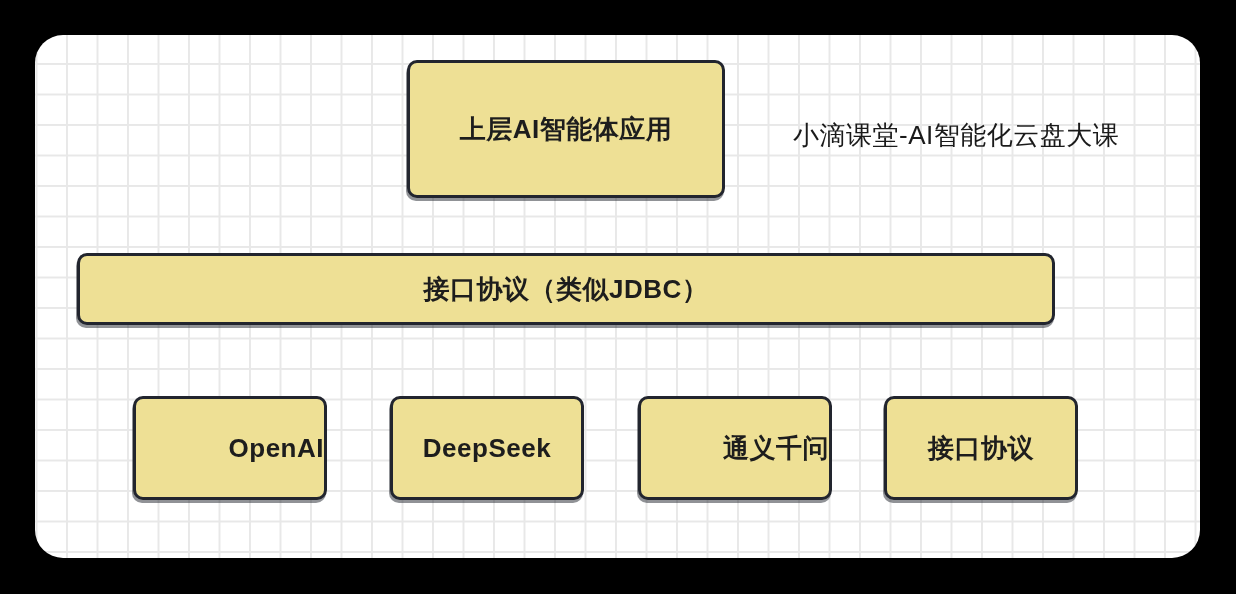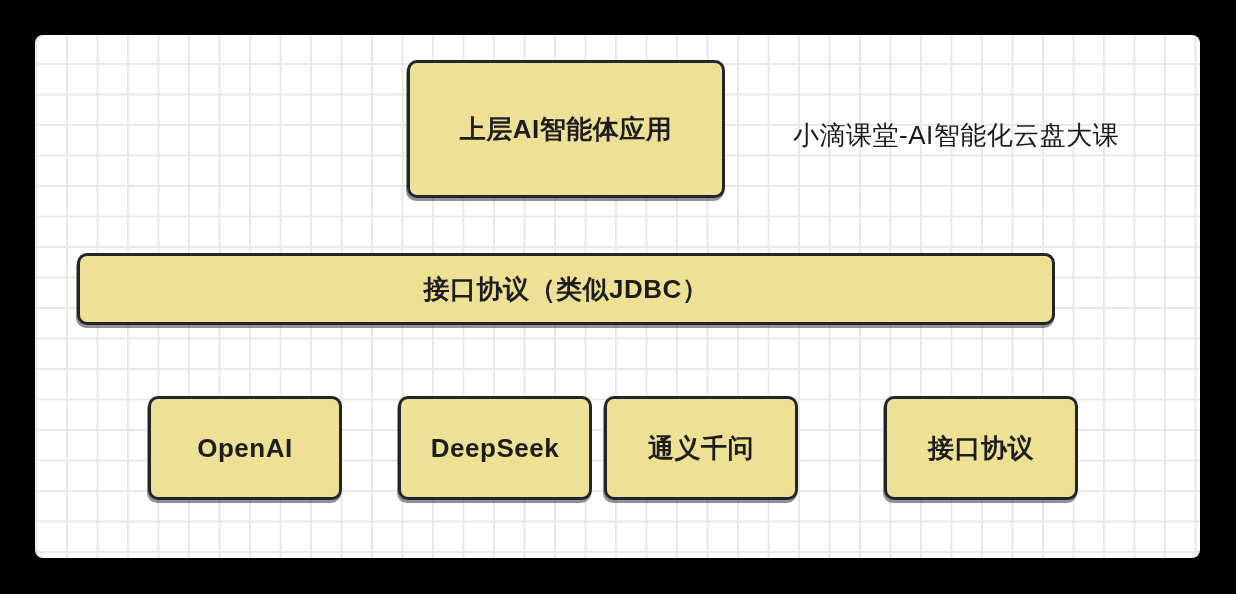--- a/index.html
+++ b/index.html
@@ -21,21 +21,21 @@
     left: 35px;
     top: 35px;
     width: 1165px;
     height: 523px;
     background-color: #ffffff;
     background-image:
       linear-gradient(to right, #e8e8e8 1.5px, transparent 1.5px),
       linear-gradient(to bottom, #e8e8e8 1.5px, transparent 1.5px);
     background-size: 30.5px 30.5px;
     background-position: 0.5px 28px;
-    border-radius: 8px;
+    border-radius: 28px;
     overflow: hidden;
   }
   .node {
     position: absolute;
     box-sizing: border-box;
     background: #eee095;
     border: 3px solid #22252e;
     border-radius: 10px;
     box-shadow: -1px 3px 0 0 rgba(34, 37, 46, 0.5);
     display: flex;
@@ -57,23 +57,23 @@
     left: 42px;
     top: 218px;
     width: 978px;
     height: 72px;
   }
   .node-model {
     top: 361px;
     width: 194px;
     height: 104px;
   }
-  .node-model-0 { left: 113px; }
-  .node-model-1 { left: 355px; margin-left: 8px; }
-  .node-model-2 { left: 569px; }
+  .node-model-0 { left: 98px; justify-content: flex-end; }
+  .node-model-1 { left: 355px; }
+  .node-model-2 { left: 603px; justify-content: flex-end; }
   .node-model-3 { left: 849px; }
   .annotation {
     position: absolute;
     left: 758px;
     top: 83px;
     font-size: 26px;
     font-weight: 400;
     color: #1a1a1a;
     letter-spacing: 0.5px;
     white-space: nowrap;

